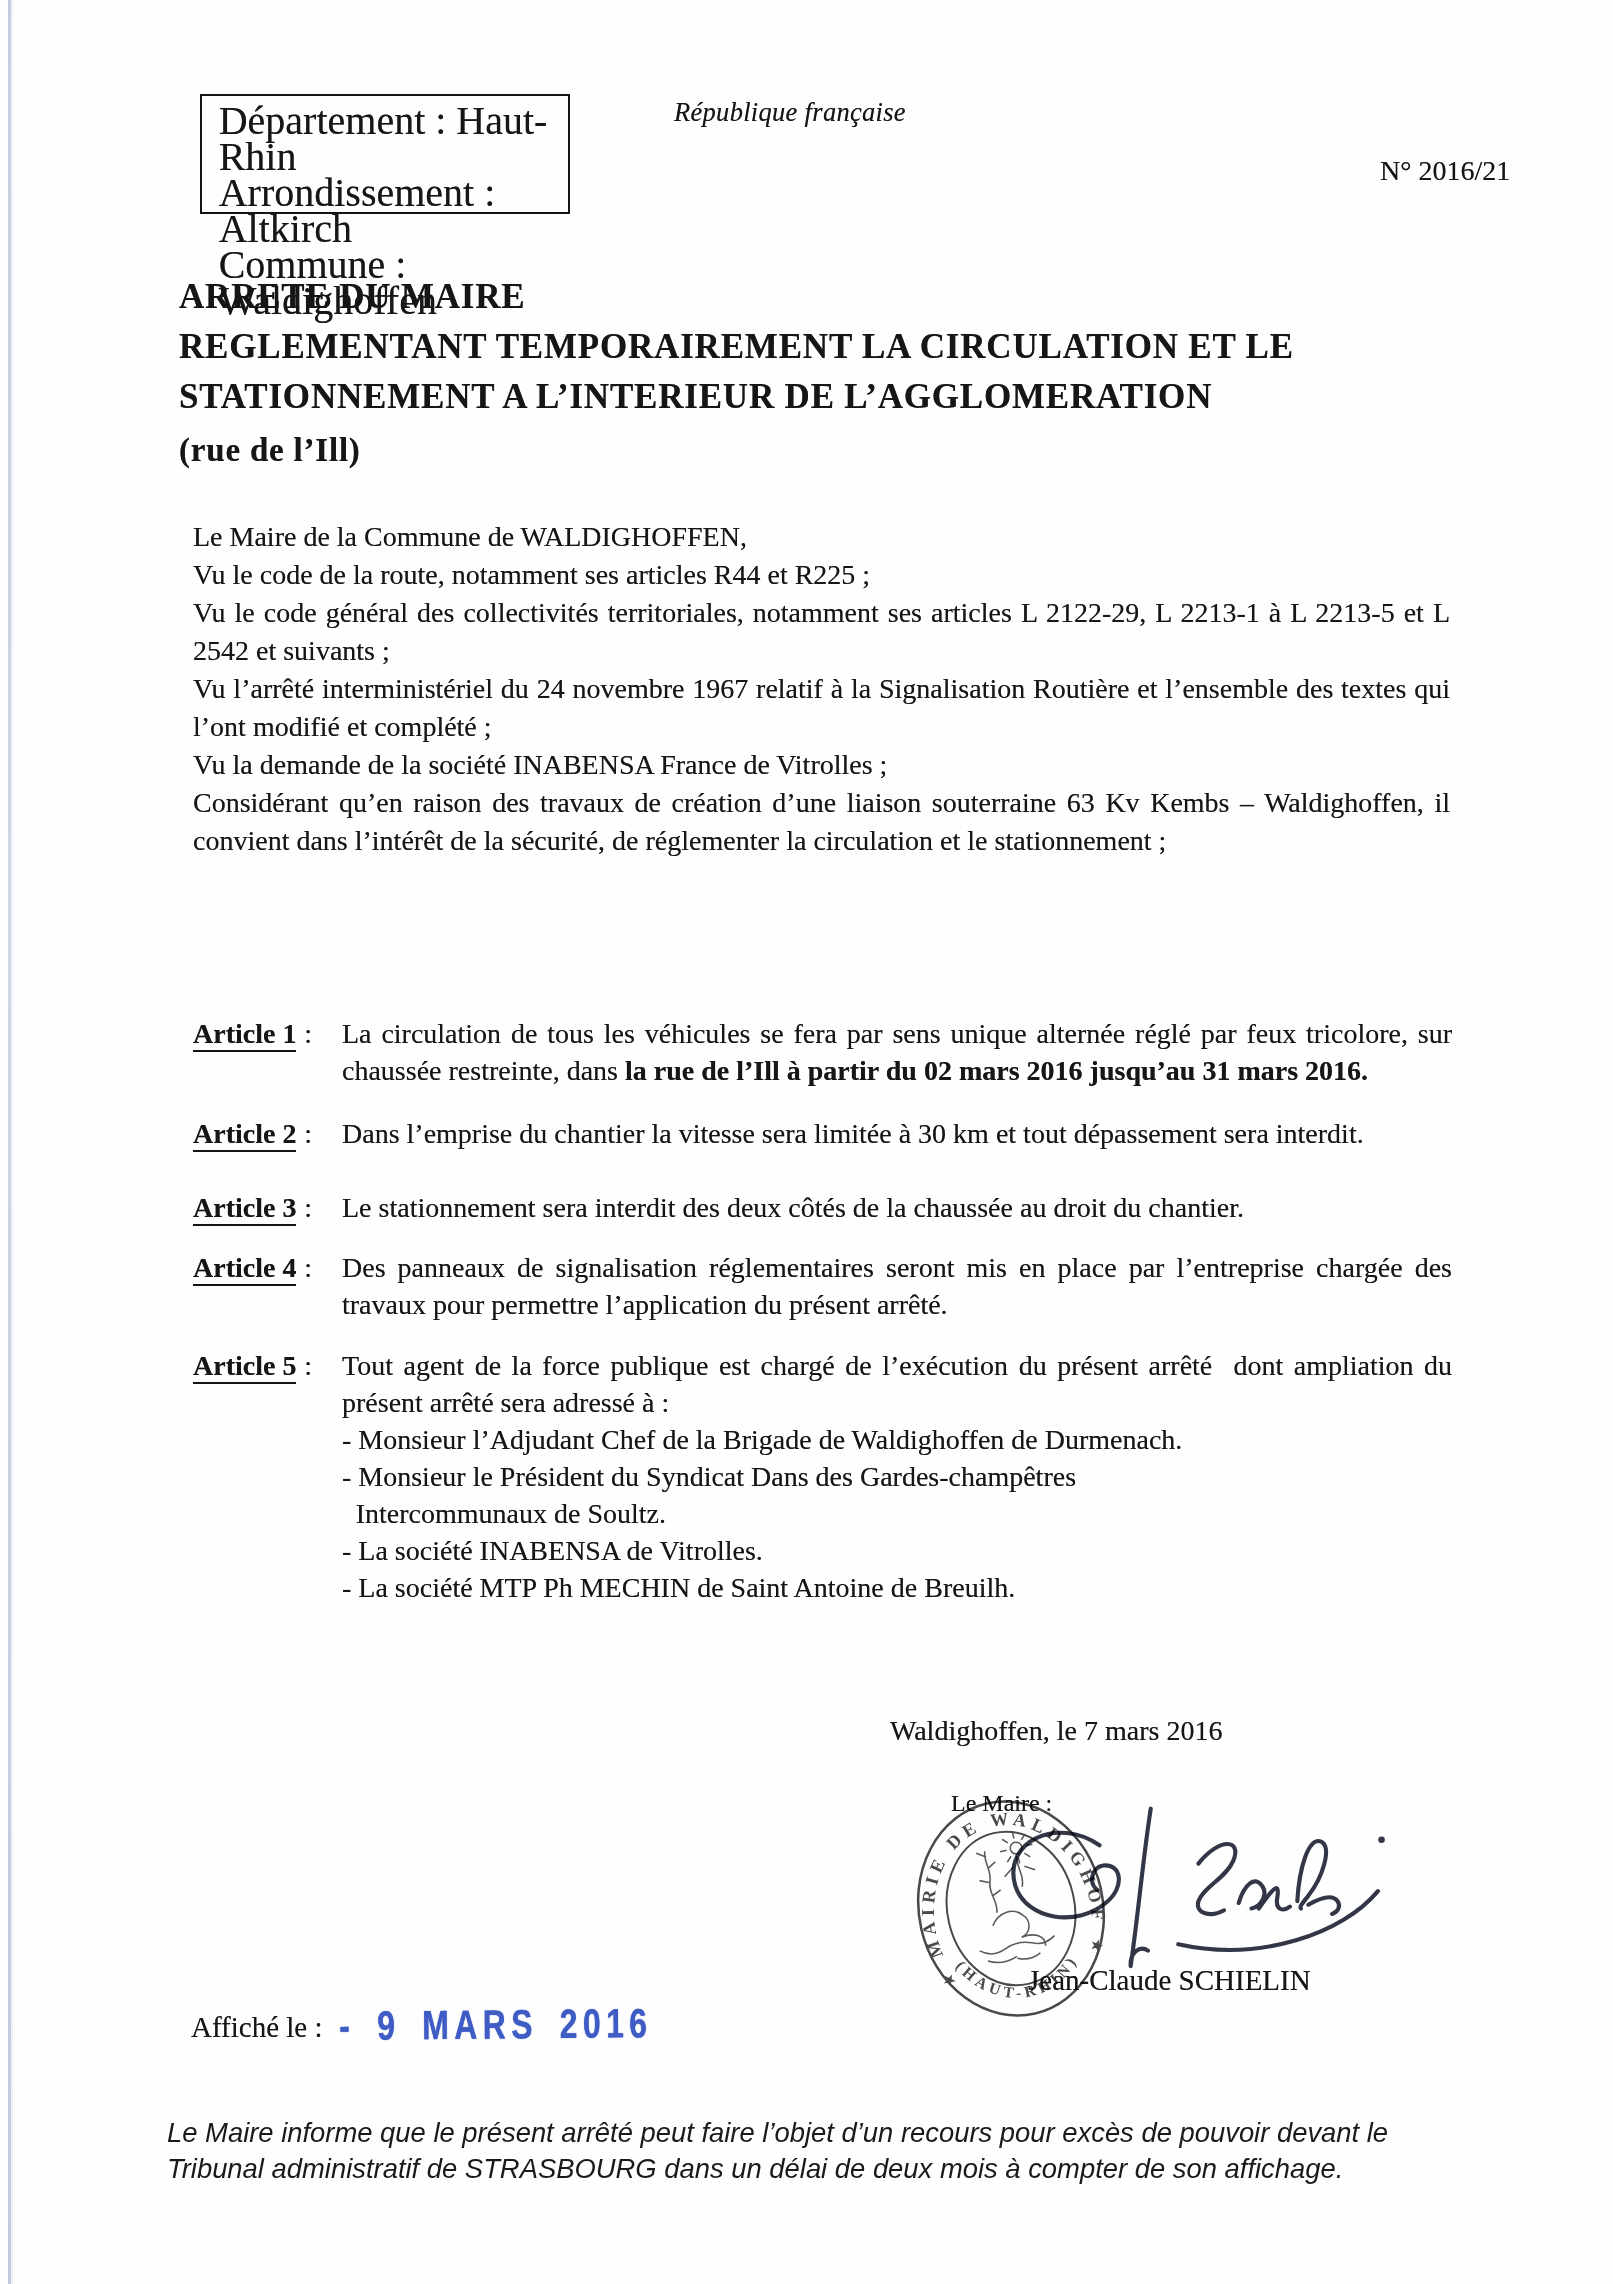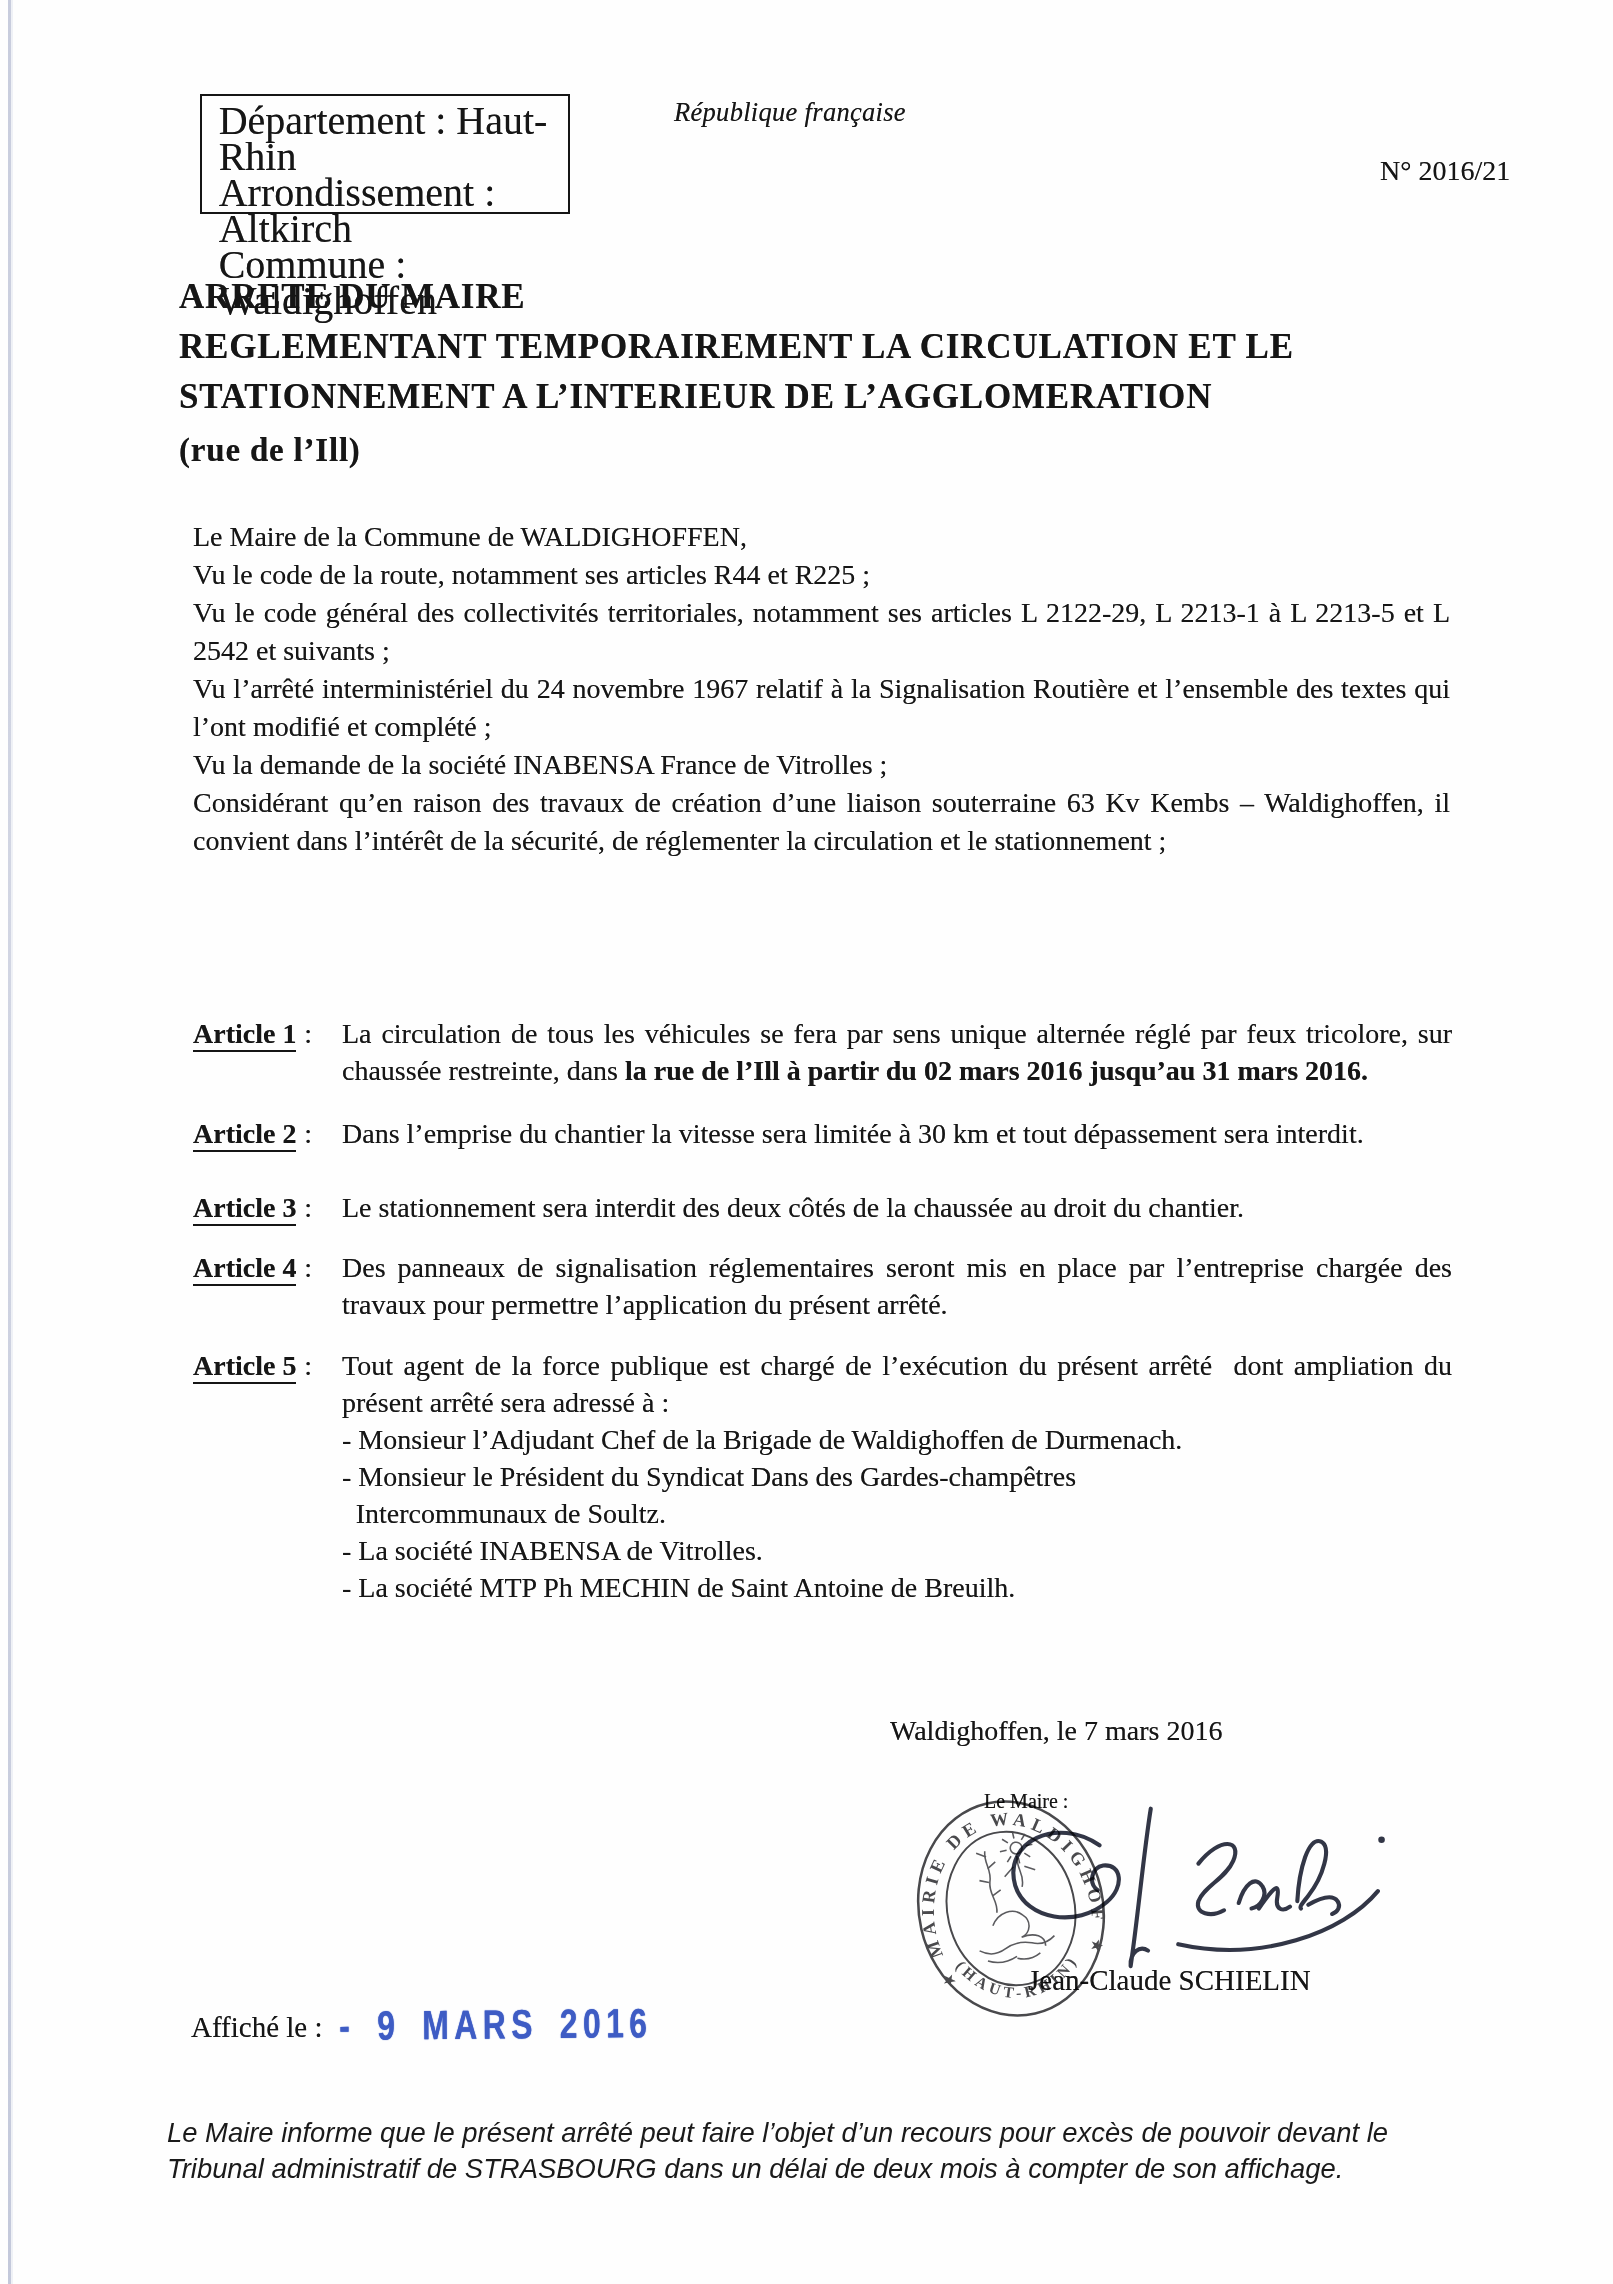--- a/index.html
+++ b/index.html
@@ -65,21 +65,21 @@
   .article-label .colon{font-weight:normal;margin-left:7.8px;}
   .article-body{flex:1;text-align:justify;}
   .mb-a1{margin-bottom:25.5px;}
   .mb-a2{margin-bottom:37px;}
   .mb-a3{margin-bottom:23.5px;}
   .mb-a4{margin-bottom:23.5px;}
   .recipient{text-align:left;}
   .recipient.indent{padding-left:13.7px;}
 
   .dateline{position:absolute;left:890px;top:1715px;font-size:28px;}
-  .signer-title{position:absolute;left:984px;top:1790px;font-size:20px;}
+  .signer-title{position:absolute;left:951px;top:1790px;font-size:24px;}
   .signer-name{position:absolute;left:1028px;top:1964px;font-size:29px;}
 
   .signature-svg{position:absolute;left:963px;top:1805px;width:436px;height:174px;}
   .stamp-svg{
     position:absolute;left:912px;top:1794px;width:198px;height:229px;
     transform:rotate(-13deg);
     mix-blend-mode:multiply;opacity:.88;
   }
 
   .posted-label{position:absolute;left:191px;top:2011px;font-size:29px;}

